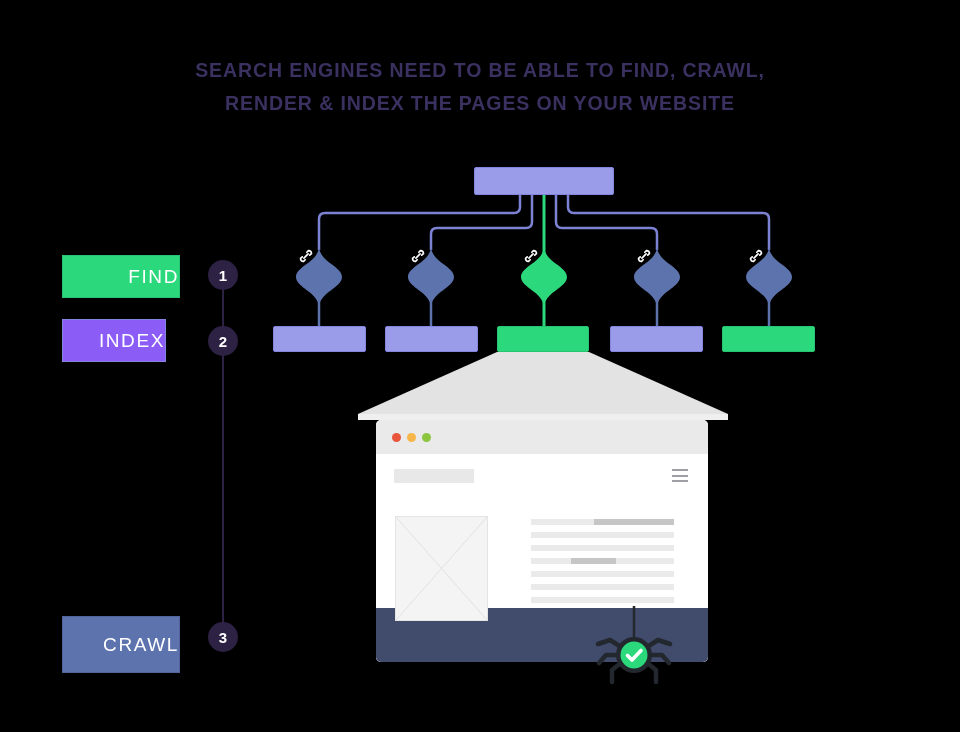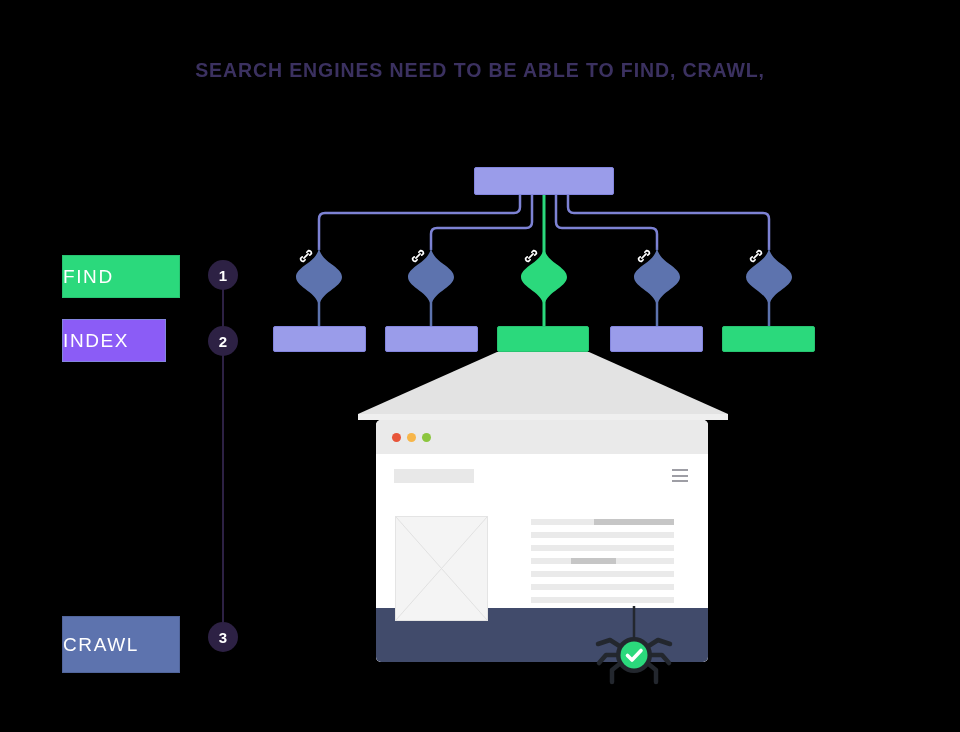--- a/index.html
+++ b/index.html
@@ -33,21 +33,21 @@
     line-height: 33px;
     white-space: nowrap;
   }
   .headline .line { display: block; }
 
   
   .chip {
     position: absolute;
     display: flex;
     align-items: center;
-    justify-content: flex-start;
+    justify-content: flex-end;
     color: #FFFFFF;
     font-size: 19px;
     letter-spacing: 1.6px;
     font-family: "Liberation Sans", sans-serif;
     box-sizing: border-box;
   }
   .chip-find {
     left: 62px; top: 255px; width: 118px; height: 43px;
     background: #2BD97C;
     border: 1.5px solid #27c471;
@@ -247,20 +247,21 @@
     height: 86px;
   }
 </style>
 </head>
 <body>
 
 <div id="canvas">
 
   <div class="headline">
     <span class="line">SEARCH ENGINES NEED TO BE ABLE TO FIND, CRAWL,</span>
+    <span class="line">RENDER &amp; INDEX THE PAGES ON YOUR WEBSITE</span>
   </div>
 
   <div class="chip chip-find">
     <span>FIND</span>
   </div>
   <div class="chip chip-index">
     <span>INDEX</span>
   </div>
   <div class="chip chip-crawl">
     <span>CRAWL</span>

